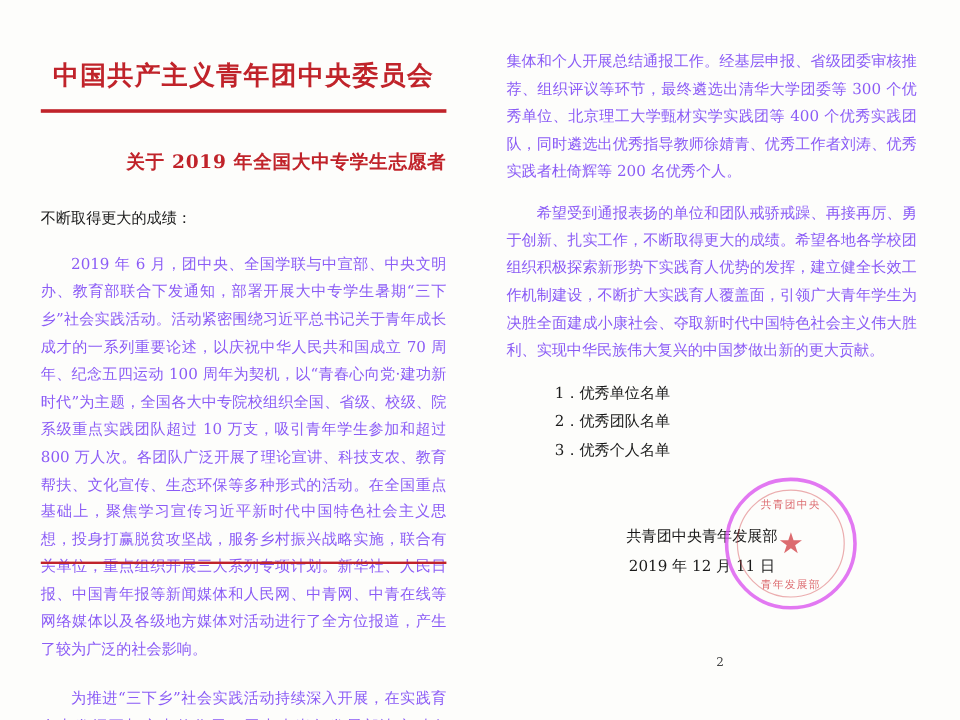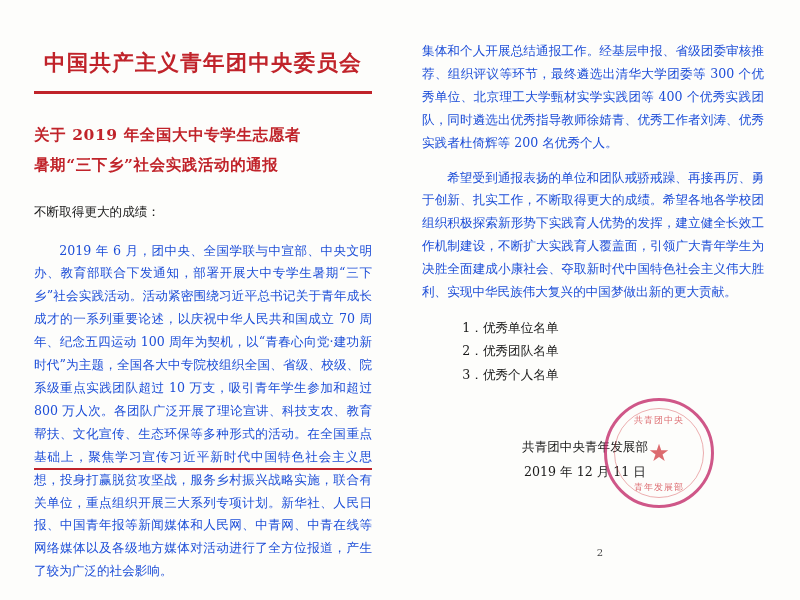--- a/index.html
+++ b/index.html
@@ -48,39 +48,39 @@
   }
   .rule-thick {
     margin-top: 14px;
     height: 2.6px;
     background: #c0232a;
   }
 
   
   .doc-title {
     margin-top: 26px;
-    text-align: left;
+    text-align: right;
     color: #c0232a;
     font-size: 15.5px;
     font-weight: bold;
     line-height: 1.95;
     letter-spacing: 0.6px;
   }
   .doc-title div { white-space: nowrap; }
 
   
   .salutation {
     margin-top: 22px;
     font-size: 12.6px;
     color: #1a1a1a;
     line-height: 1.55;
   }
   .para {
     font-size: 12.6px;
-    color: #1d4ed8;
+    color: #8b5cf6;
     line-height: 1.82;
     text-align: justify;
     text-justify: inter-ideograph;
     margin: 0;
   }
   .para.indent { text-indent: 2em; }
   .col-left .para { margin-top: 18px; }
   .col-right .para { margin-bottom: 12px; }
 
   
@@ -114,21 +114,21 @@
   }
   .sign-line { white-space: nowrap; }
 
   
   .seal {
     position: absolute;
     right: 86px;
     top: 398px;
     width: 104px;
     height: 104px;
-    border: 3px solid #be185d;
+    border: 3px solid #d946ef;
     border-radius: 50%;
     opacity: 0.72;
     z-index: 3;
     pointer-events: none;
   }
   .seal-inner {
     position: absolute;
     left: 50%;
     top: 50%;
     transform: translate(-50%, -50%);
@@ -186,21 +186,20 @@
 <div class="page">
 
   <div class="col col-left">
 
     <div class="masthead">中国共产主义青年团中央委员会</div>
 
     <div class="rule-thick"></div>
 
     <div class="doc-title">
       <div>关于 2019 年全国大中专学生志愿者</div>
-      <div>暑期“三下乡”社会实践活动的通报</div>
     </div>
 
     <div class="salutation">不断取得更大的成绩：</div>
 
     <p class="para indent">2019 年 6 月，团中央、全国学联与中宣部、中央文明办、教育部联合下发通知，部署开展大中专学生暑期“三下乡”社会实践活动。活动紧密围绕习近平总书记关于青年成长成才的一系列重要论述，以庆祝中华人民共和国成立 70 周年、纪念五四运动 100 周年为契机，以“青春心向党·建功新时代”为主题，全国各大中专院校组织全国、省级、校级、院系级重点实践团队超过 10 万支，吸引青年学生参加和超过 800 万人次。各团队广泛开展了理论宣讲、科技支农、教育帮扶、文化宣传、生态环保等多种形式的活动。在全国重点基础上，聚焦学习宣传习近平新时代中国特色社会主义思想，投身打赢脱贫攻坚战，服务乡村振兴战略实施，联合有关单位，重点组织开展三大系列专项计划。新华社、人民日报、中国青年报等新闻媒体和人民网、中青网、中青在线等网络媒体以及各级地方媒体对活动进行了全方位报道，产生了较为广泛的社会影响。</p>
 
     <p class="para indent">为推进“三下乡”社会实践活动持续深入开展，在实践育人中发挥更加突出的作用，团中央青年发展部决定对在 2019 年全国大中专学生志愿者暑期“三下乡”社会实践活动中表现突出的</p>
 
     <div class="rule-bottom"></div>
   </div>

